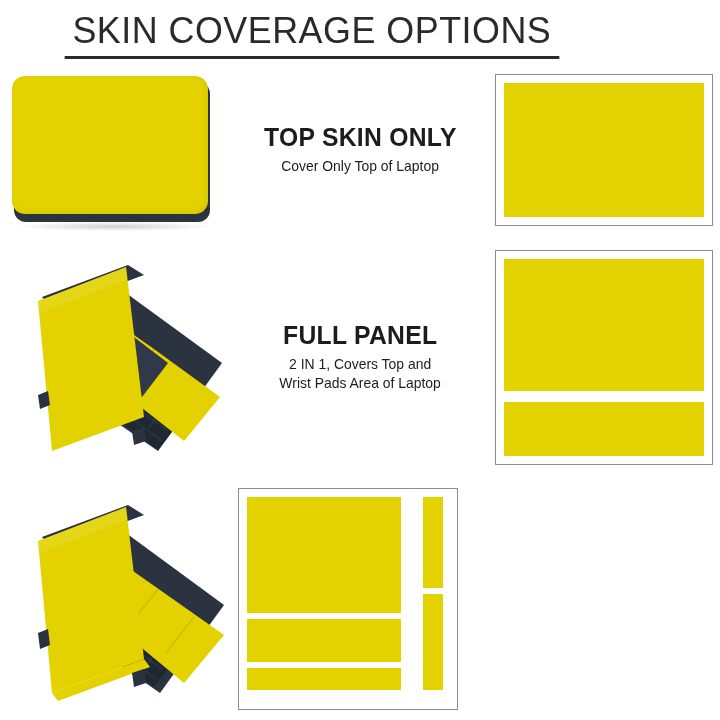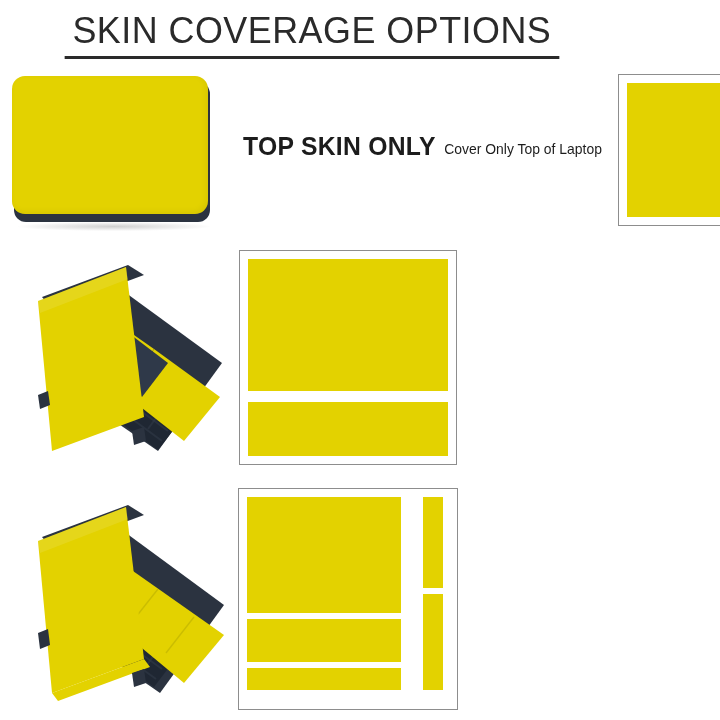--- a/index.html
+++ b/index.html
@@ -52,21 +52,21 @@
   .col-photo {
     width: 232px;
     height: 100%;
     position: relative;
     flex: 0 0 232px;
   }
   .col-text {
     flex: 1 1 auto;
     height: 100%;
     display: flex;
-    flex-direction: row;
+    flex-direction: column;
     align-items: center;
     justify-content: center;
     text-align: center;
     padding: 0 6px;
   }
   .col-diagram {
     width: 232px;
     height: 100%;
     position: relative;
     flex: 0 0 232px;
@@ -241,20 +241,27 @@
         <polygon points="30,56 118,22 136,172 44,206" fill="#e3d200"></polygon>
 
         <polygon points="30,56 118,22 120,34 32,68" fill="#ffffff" opacity="0.10"></polygon>
 
         <polygon points="30,150 40,146 42,160 32,164" fill="#2b3340"></polygon>
         <polygon points="124,186 136,182 138,196 126,200" fill="#2b3340"></polygon>
       </svg>
     </div>
   </div>
 
+  <div class="col-text">
+    <div class="opt-title">FULL PANEL</div>
+    <div class="opt-desc">
+      <div>2 IN 1, Covers Top and</div>
+      <div>Wrist Pads Area of Laptop</div>
+    </div>
+  </div>
 
   <div class="col-diagram">
     <div class="frame" id="frame-2">
       <div class="inner">
         <div class="piece" id="p2-top"></div>
         <div class="piece" id="p2-wrist"></div>
       </div>
     </div>
   </div>
 

